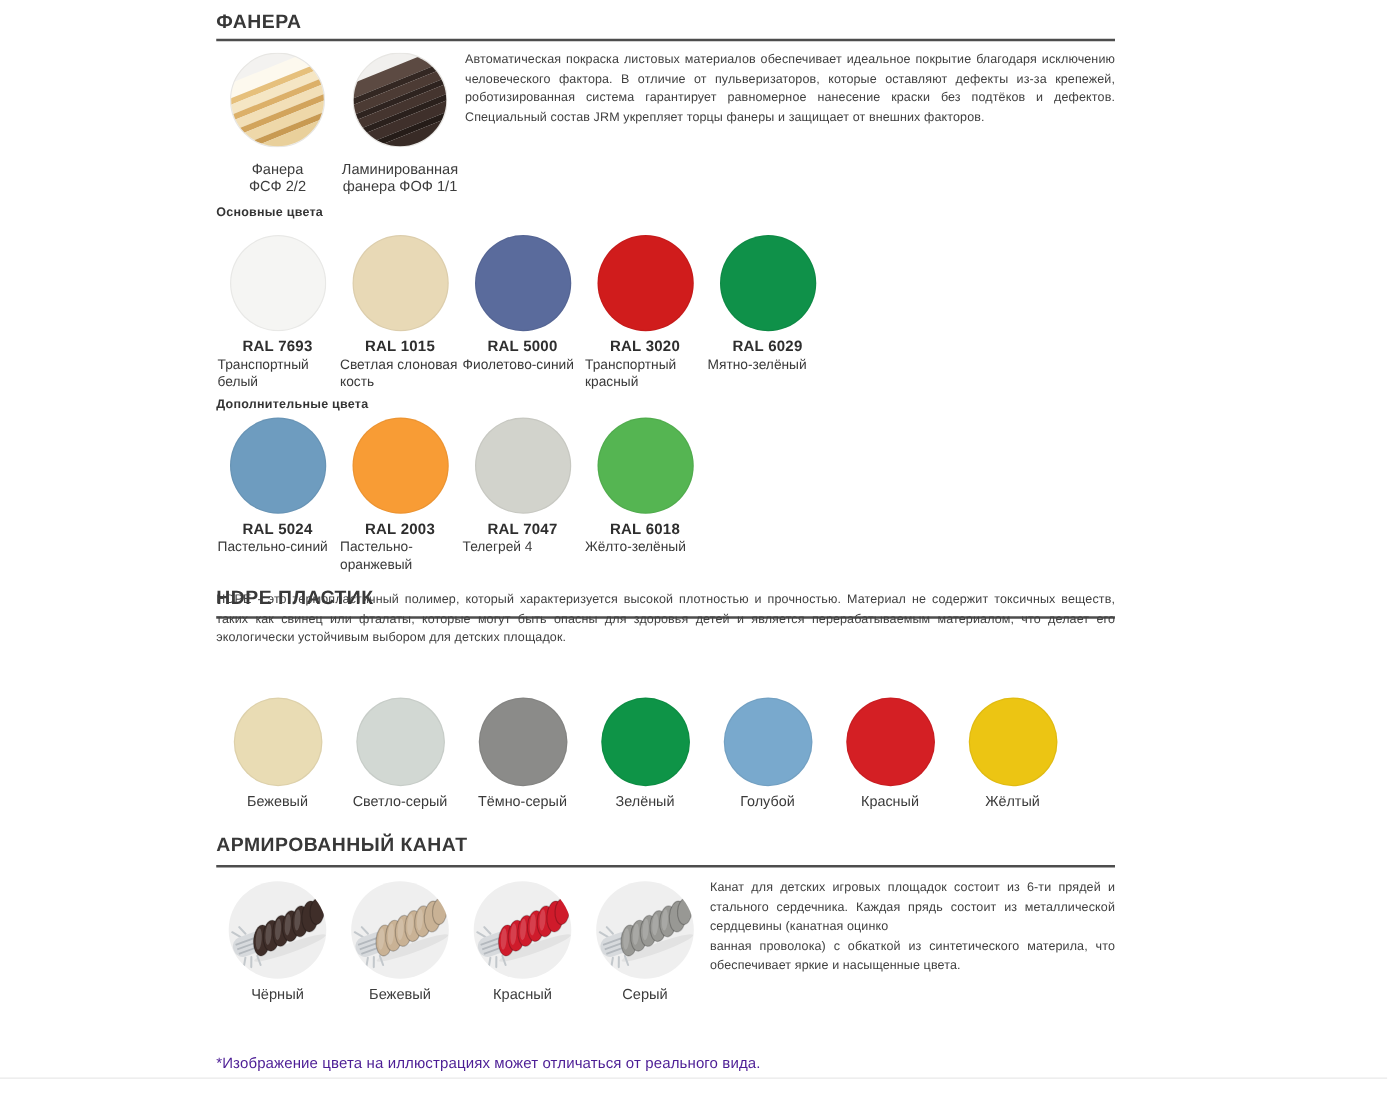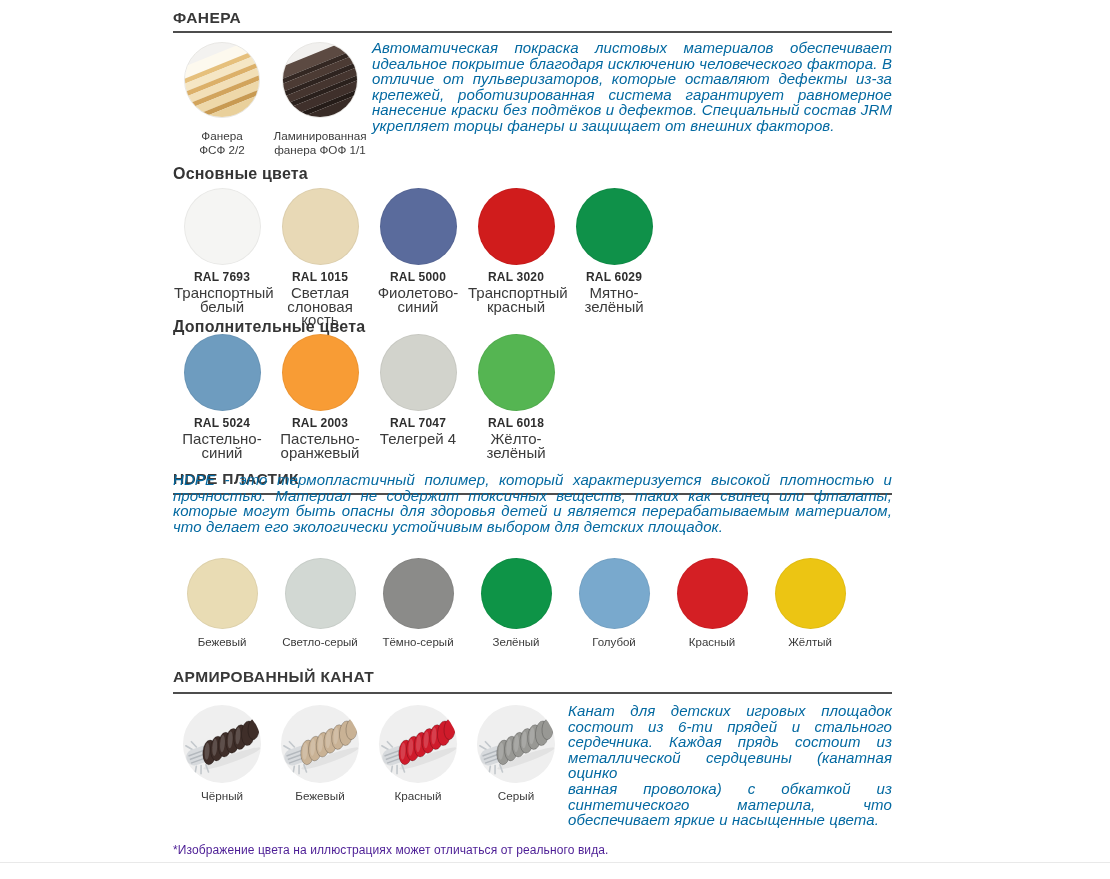--- a/index.html
+++ b/index.html
@@ -6,32 +6,32 @@
   .page{
     position:relative;width:1110px;height:879px;background:#ffffff;overflow:hidden;
     font-family:"Liberation Sans","DejaVu Sans",sans-serif;color:#3a3a3a;
   }
   .abs{position:absolute;}
   .sec-title{
     font-size:15.5px;font-weight:700;color:#383838;letter-spacing:.4px;white-space:nowrap;
   }
   .sec-rule{height:1.6px;background:#4d4d4d;width:719px;}
   .body-text{
-    font-size:15px;line-height:15.6px;color:#0369a1;text-align:justify;letter-spacing:.1px;font-style:italic;
+    font-size:10px;line-height:15.6px;color:#404040;text-align:justify;letter-spacing:.1px;
   }
   .grid{display:flex;}
   .cell{width:98px;display:flex;flex-direction:column;align-items:center;flex:0 0 98px;}
   .swatch{
     border-radius:50%;box-shadow:inset 0 0 0 1px rgba(0,0,0,.05);
   }
   .swatch.big{width:77px;height:77px;}
   .swatch.mid{width:71px;height:71px;}
   .ral{font-size:12px;font-weight:700;color:#2e2e2e;margin-top:5px;text-align:center;letter-spacing:.2px;}
-  .cname{font-size:15px;color:#3a3a3a;text-align:center;line-height:13.5px;margin-top:2px;width:96px;}
-  .group-label{font-size:16px;font-weight:700;color:#343434;letter-spacing:.2px;}
+  .cname{font-size:11px;color:#3a3a3a;text-align:left;line-height:13.5px;margin-top:2px;width:96px;}
+  .group-label{font-size:10px;font-weight:700;color:#343434;letter-spacing:.2px;}
   .plylabel{
     font-size:11.7px;color:#3c3c3c;text-align:center;line-height:14px;margin-top:11px;
     white-space:pre-line;width:132px;margin-left:-17px;margin-right:-17px;
   }
   .hname{font-size:11.5px;color:#3a3a3a;text-align:center;margin-top:7px;}
   .rname{font-size:11.7px;color:#3c3c3c;text-align:center;margin-top:5px;}
   .rope-text{white-space:pre-line;}
   .footnote{font-size:12px;color:#4c1d95;letter-spacing:.1px;}
   .bottom-line{height:1px;background:#e9e9e9;width:1110px;}
   .iconwrap{display:block;line-height:0;}

